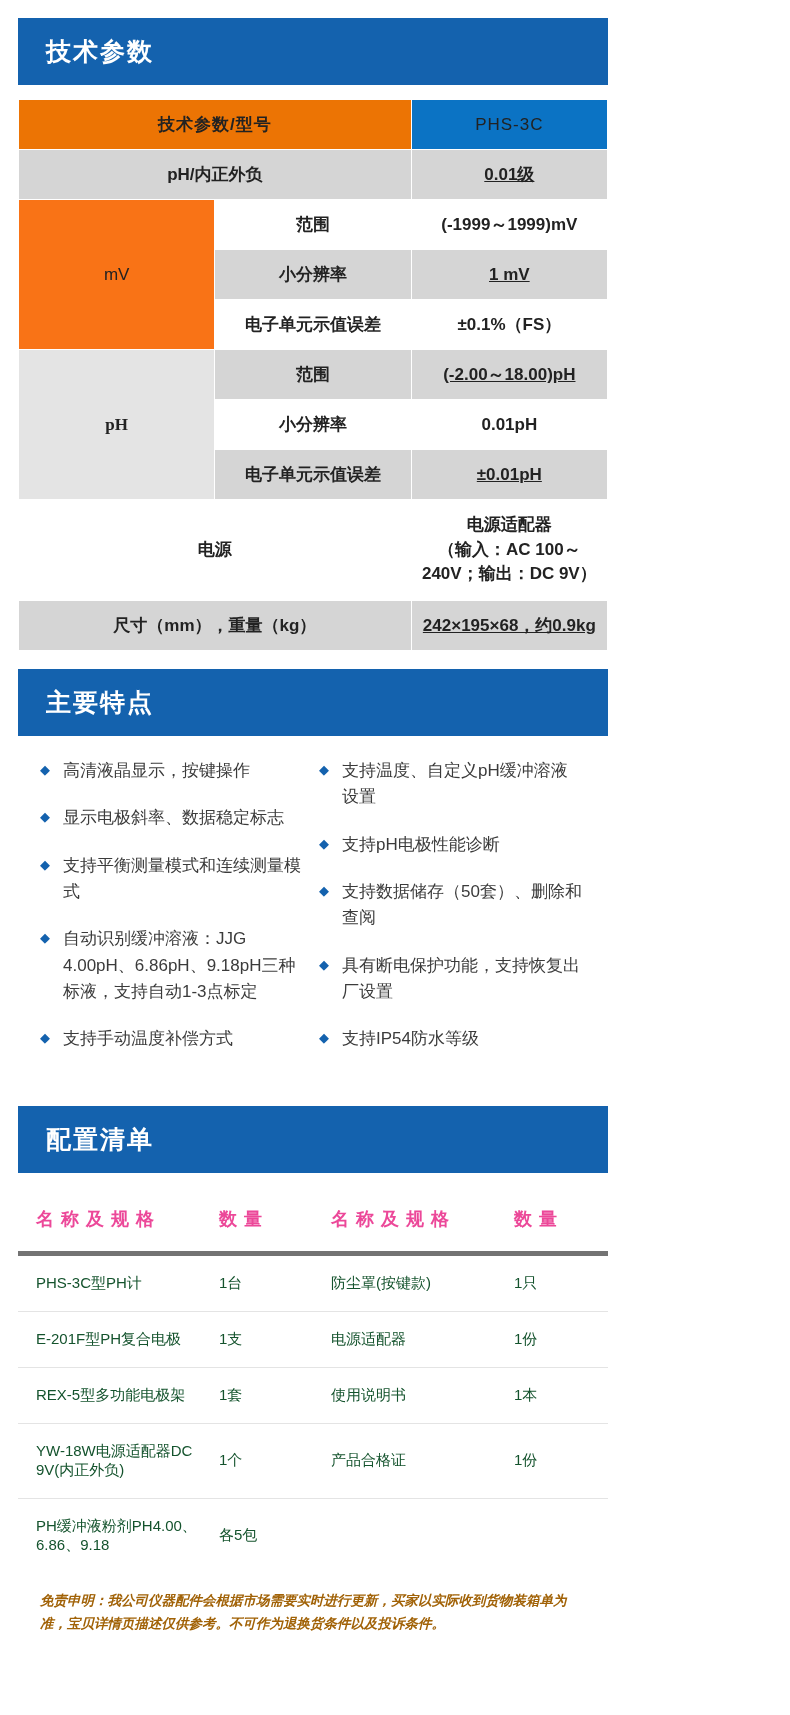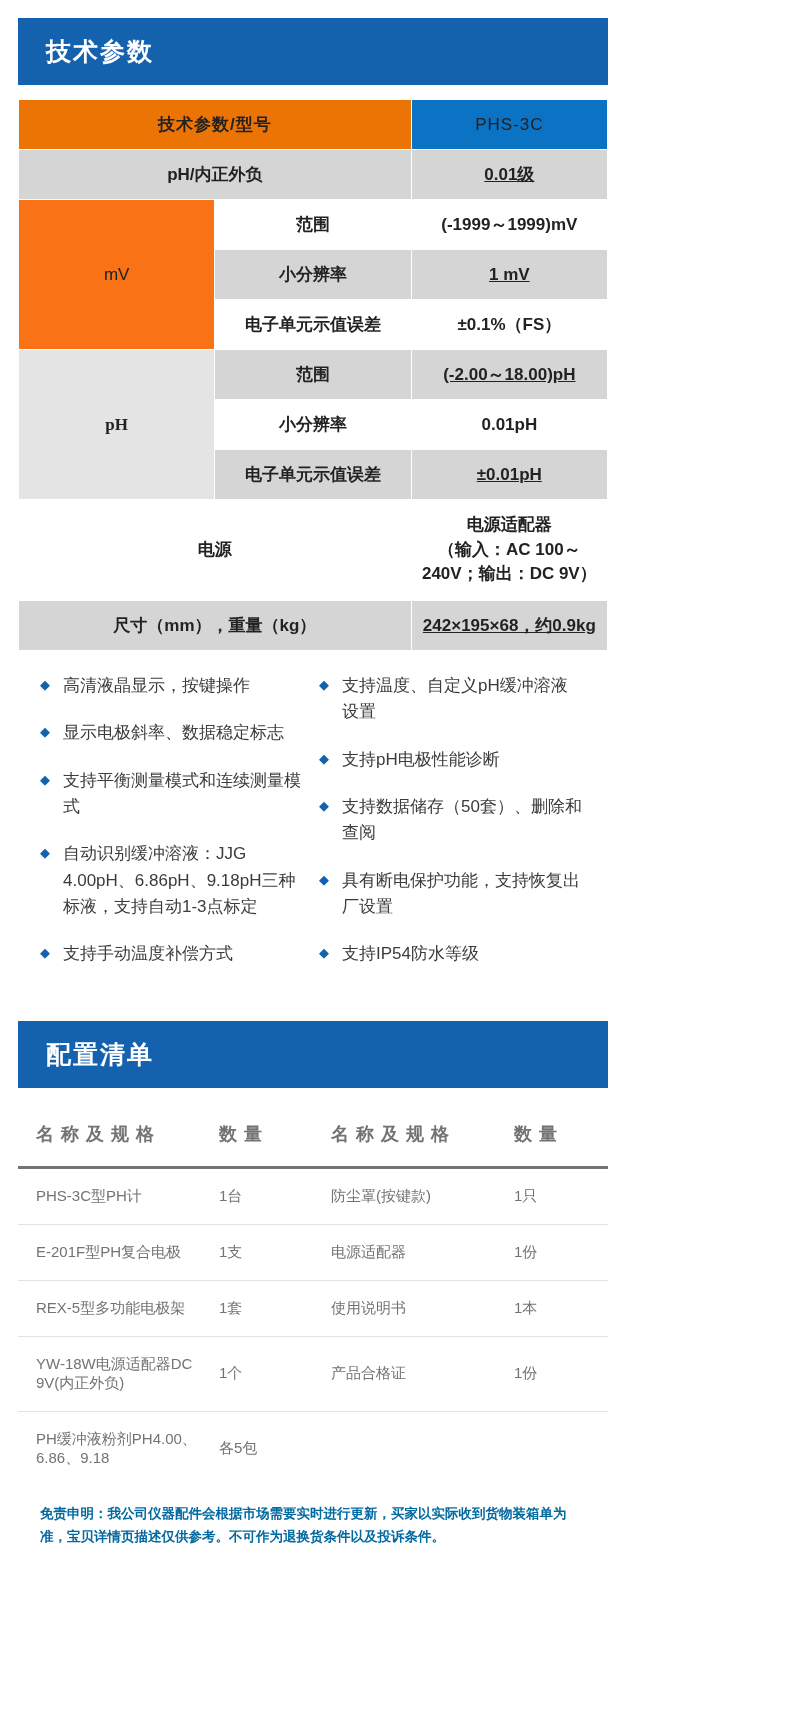--- a/index.html
+++ b/index.html
@@ -97,44 +97,45 @@
   
   table.config {
     width: 100%;
     border-collapse: collapse;
     margin-top: 14px;
     table-layout: fixed;
   }
   table.config th {
     font-size: 18px;
     font-weight: bold;
-    color: #737373;
+    color: #ec4899;
     text-align: left;
     padding: 20px 0 20px 18px;
-    border-bottom: 3px solid #737373;
+    border-bottom: 5px solid #737373;
     letter-spacing: 1px;
   }
   table.config td {
     font-size: 15px;
-    color: #737373;
+    color: #14532d;
     text-align: left;
     padding: 18px 0 18px 18px;
     border-bottom: 1px solid #e4e4e4;
   }
   table.config tr.last td { border-bottom: none; }
   .col-name { width: 31%; }
   .col-qty  { width: 19%; }
 
   
   .disclaimer {
-    color: #0369a1;
+    color: #a16207;
     font-size: 13.5px;
     line-height: 1.75;
     padding: 16px 22px 26px 22px;
     font-weight: bold;
+    font-style: italic;
   }
 </style>
 </head>
 <body>
 
 <div class="page">
 
   <div class="section-bar first">技术参数</div>
 
   <table class="spec">
@@ -185,20 +186,21 @@
         </td>
       </tr>
 
       <tr>
         <td class="cell-dark" colspan="2">尺寸（mm），重量（kg）</td>
         <td class="val-dark">242×195×68，约0.9kg</td>
       </tr>
     </tbody>
   </table>
 
+  <div class="section-bar">主要特点</div>
 
   <div class="features">
     <div class="feat-col">
       <div class="feat-item">
         <span class="diamond">◆</span>
         <span class="feat-text">高清液晶显示，按键操作</span>
       </div>
       <div class="feat-item">
         <span class="diamond">◆</span>
         <span class="feat-text">显示电极斜率、数据稳定标志</span>

